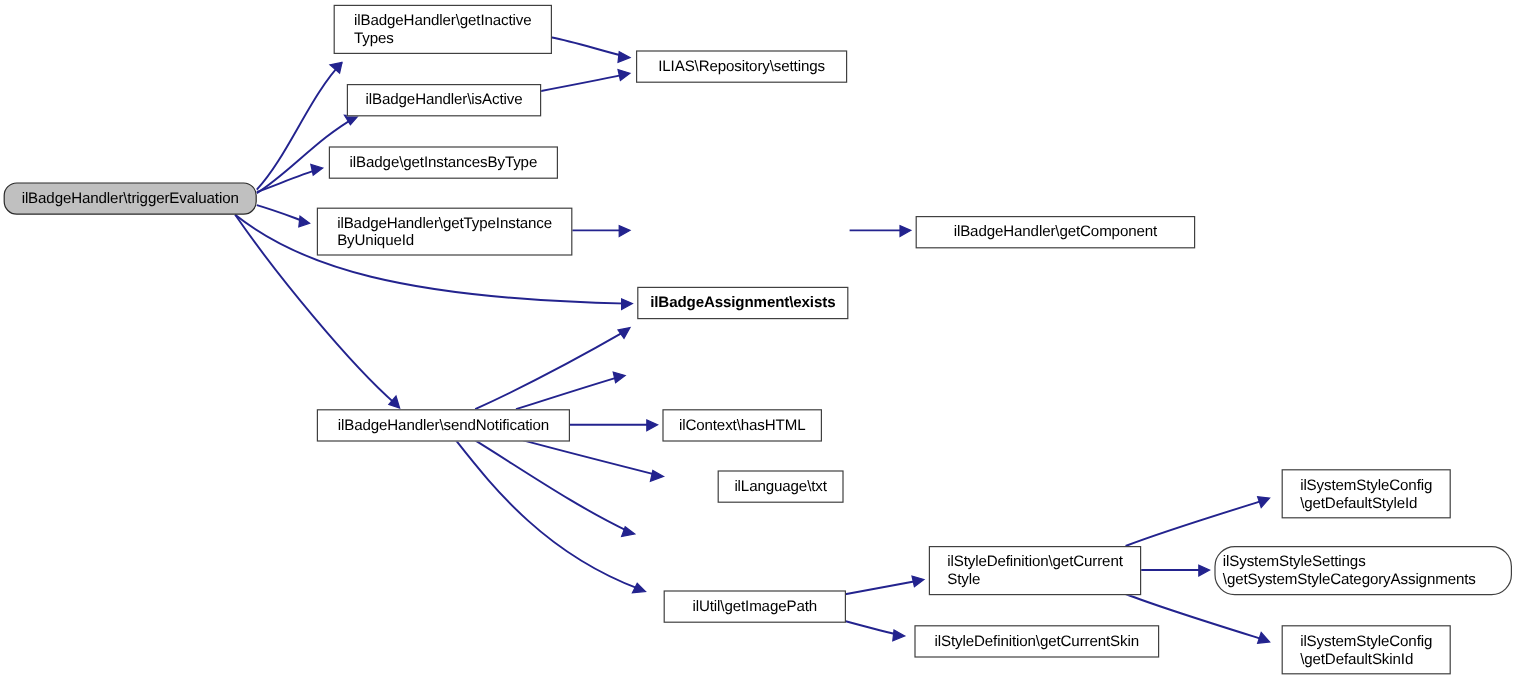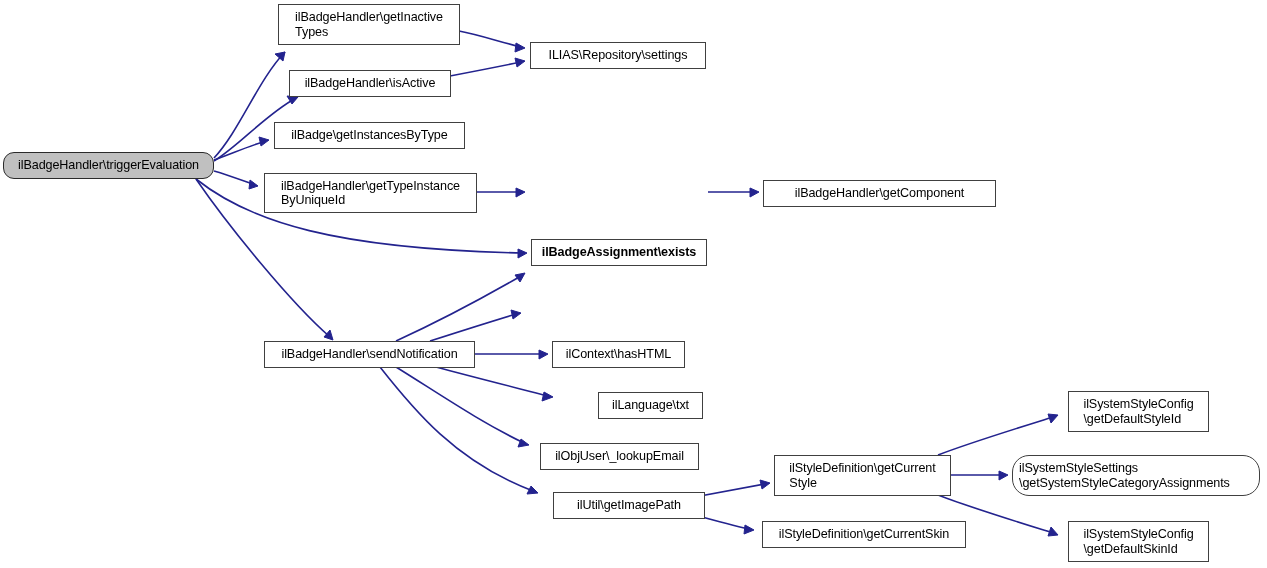--- a/index.html
+++ b/index.html
@@ -136,21 +136,20 @@
   <div class="node" style="left:530px;top:42px;  width:176px; height:27px;">ILIAS\Repository\settings</div>
   <div class="node" style="left:289px;top:70px;  width:162px; height:27px;">ilBadgeHandler\isActive</div>
   <div class="node" style="left:274px;top:122px; width:191px; height:27px;">ilBadge\getInstancesByType</div>
   <div class="node" style="left:264px;top:173px; width:213px; height:40px;">ilBadgeHandler\getTypeInstance
 ByUniqueId</div>
   <div class="node" style="left:763px;top:180px; width:233px; height:27px;">ilBadgeHandler\getComponent</div>
   <div class="node" style="left:531px;top:239px; width:176px; height:27px;font-weight:bold;">ilBadgeAssignment\exists</div>
   <div class="node" style="left:264px;top:341px; width:211px; height:27px;">ilBadgeHandler\sendNotification</div>
   <div class="node" style="left:552px;top:341px; width:133px; height:27px;">ilContext\hasHTML</div>
   <div class="node" style="left:566px;top:392px; width:105px; height:27px;margin-left:32px;">ilLanguage\txt</div>
-  <div class="node" style="left:540px;top:443px; width:159px; height:27px;">ilObjUser\_lookupEmail</div>
   <div class="node" style="left:553px;top:492px; width:152px; height:27px;">ilUtil\getImagePath</div>
   <div class="node" style="left:774px;top:455px; width:177px; height:41px;">ilStyleDefinition\getCurrent
 Style</div>
   <div class="node" style="left:762px;top:521px; width:204px; height:27px;">ilStyleDefinition\getCurrentSkin</div>
   <div class="node" style="left:1068px;top:391px;width:141px; height:41px;">ilSystemStyleConfig
 \getDefaultStyleId</div>
   <div class="node leftalign" style="left:1012px;top:455px;width:248px;height:41px;border-radius:17px;">ilSystemStyleSettings
 \getSystemStyleCategoryAssignments</div>
   <div class="node" style="left:1068px;top:521px;width:141px; height:41px;">ilSystemStyleConfig
 \getDefaultSkinId</div>

